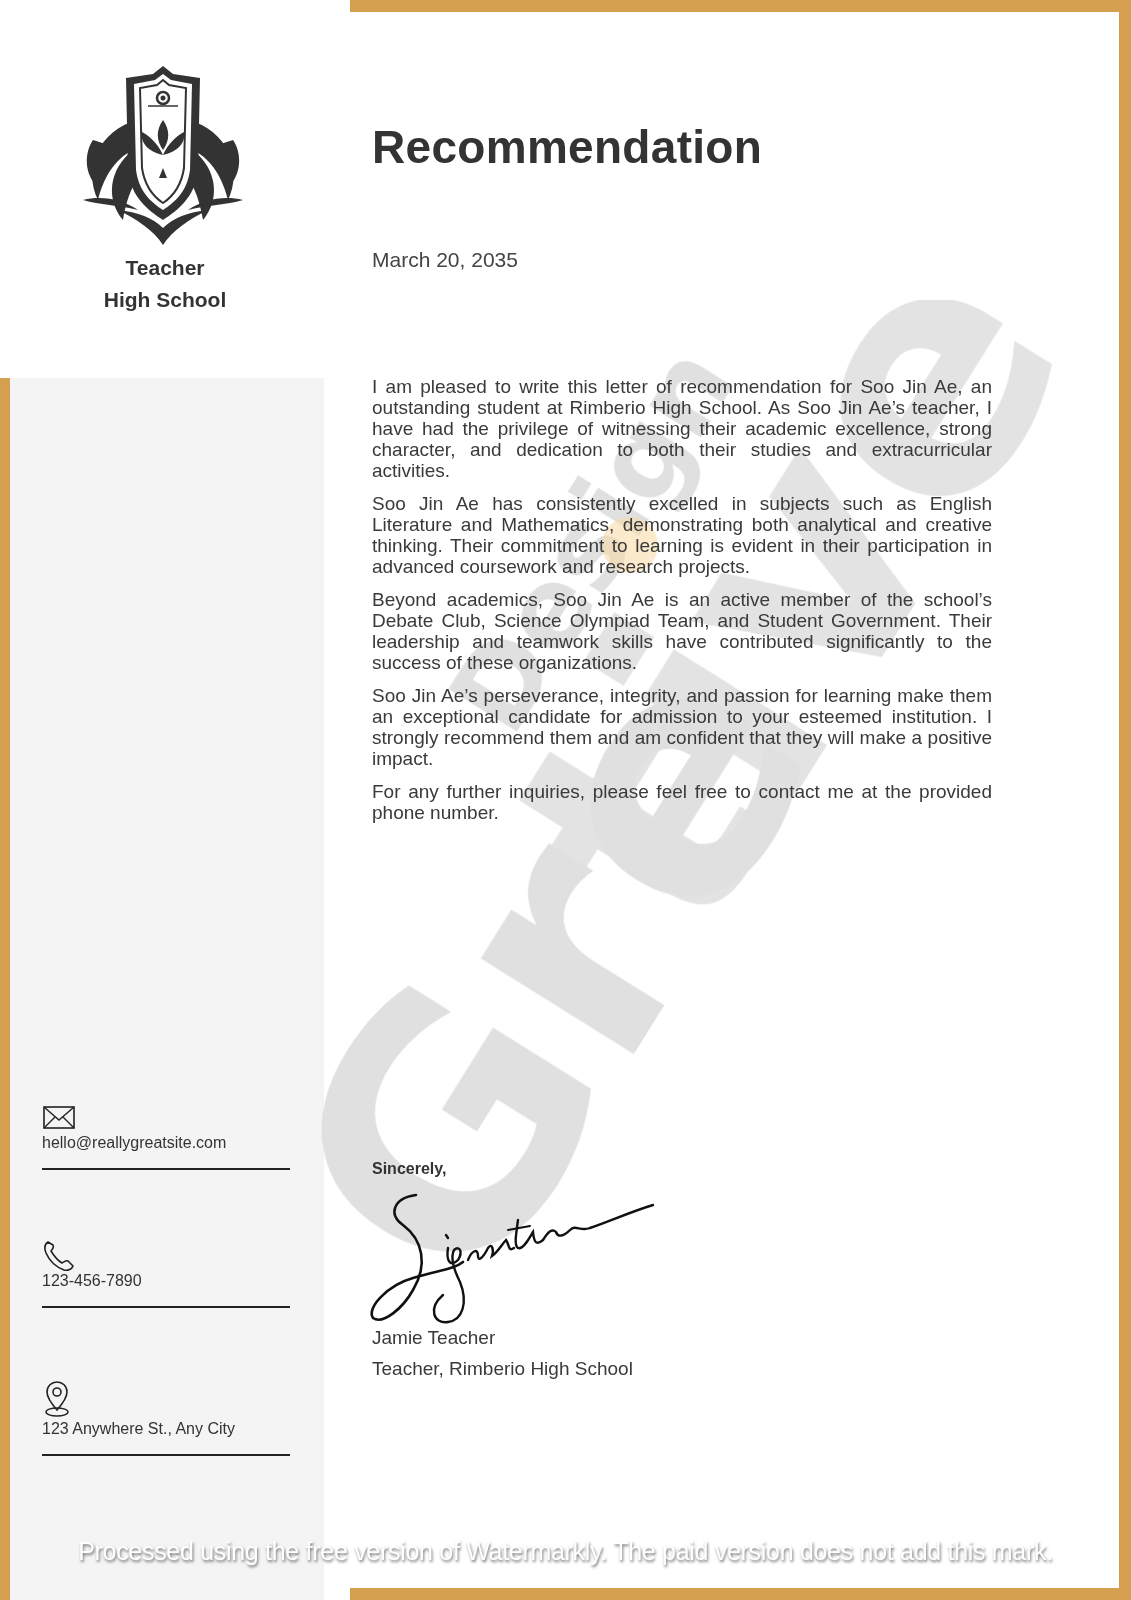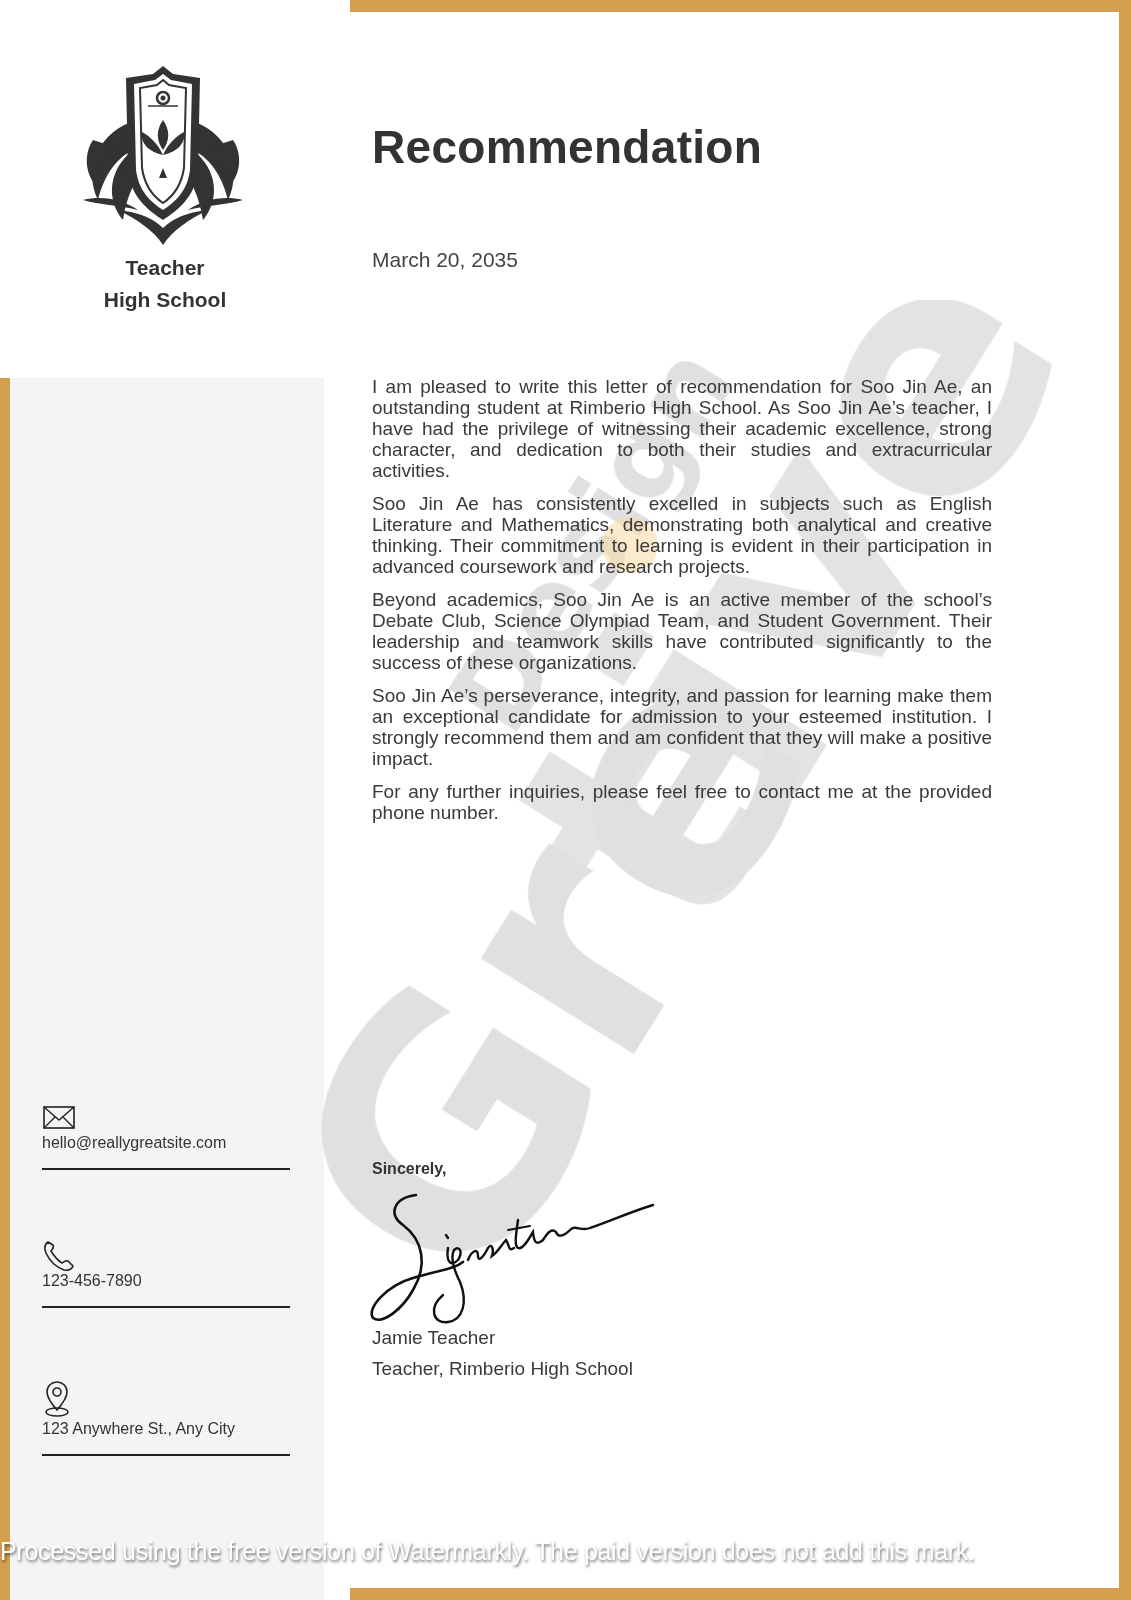--- a/index.html
+++ b/index.html
@@ -47,21 +47,21 @@
   .contact .icon { display: block; width: 34px; height: 34px; }
   .contact .text { display: block; font-size: 16px; color: #333; }
   .contact .rule { display: block; height: 2px; background: #222; margin-top: 16px; }
 
   
   .wm-big {
     position: absolute; left: 90px; top: 300px; width: 1000px; height: 1100px;
     pointer-events: none;
   }
   .wm-footer {
-    position: absolute; left: 0; top: 1537px; width: 1131px; 
+    position: absolute; left: 0; top: 1537px; width: 1131px; text-align: center;
     font-size: 25px; color: #ffffff; letter-spacing: -0.3px;
     text-shadow: 1px 2px 3px rgba(0,0,0,0.55);
   }
 </style>
 </head>
 <body>
 
 <div class="sidebar"></div>
 <div class="border-top"></div>
 <div class="border-right"></div>

